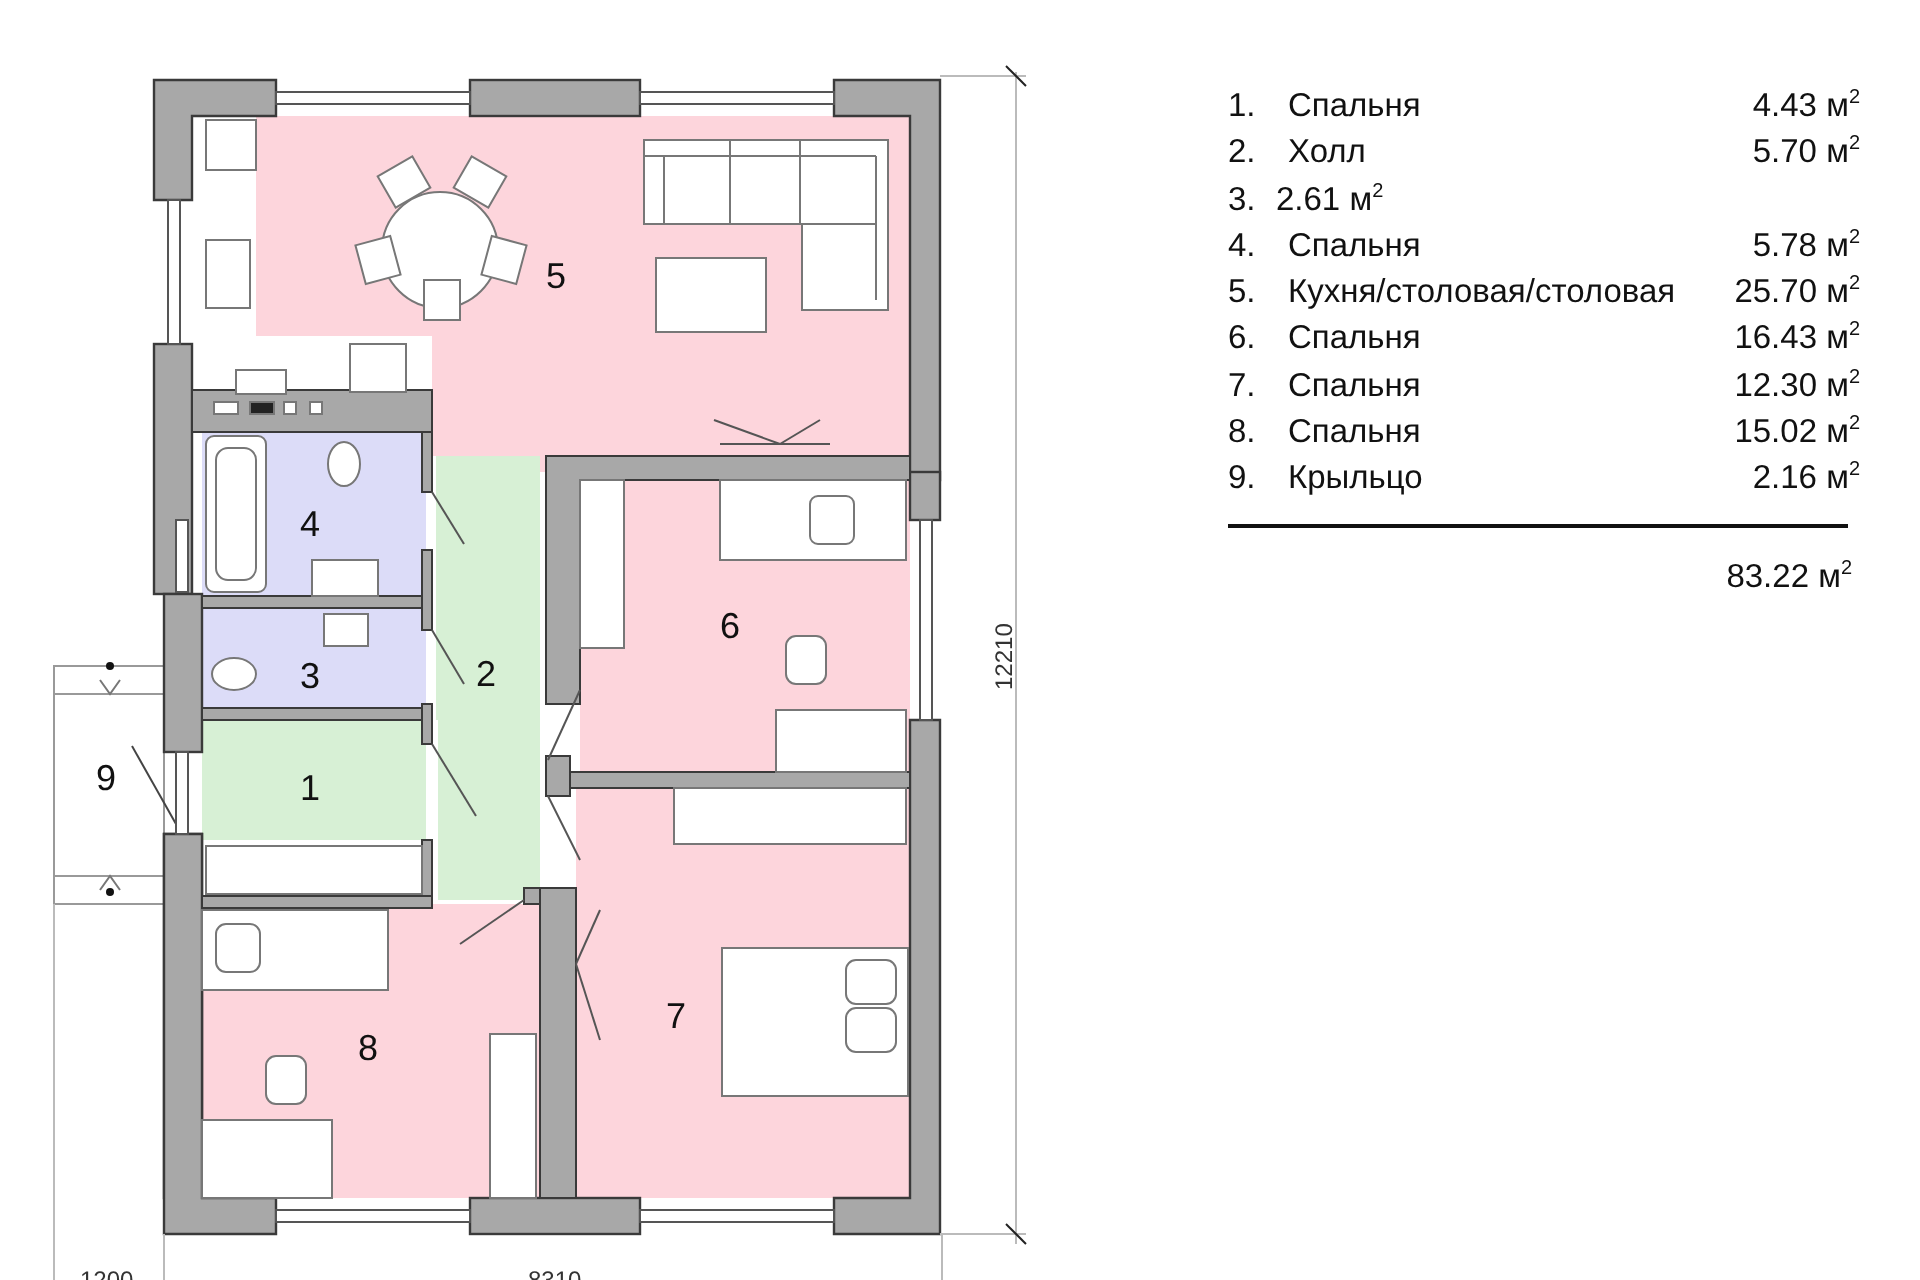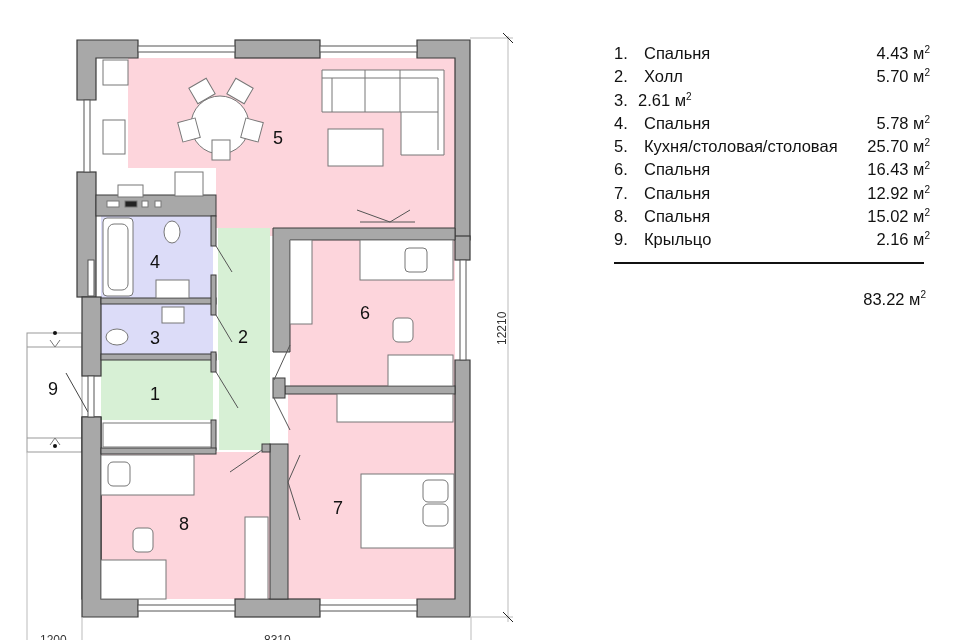--- a/index.html
+++ b/index.html
@@ -7,21 +7,21 @@
   #plan { position:absolute; left:0; top:0; width:960px; height:640px; }
   .room-label { font-family:"Liberation Sans", sans-serif; font-size:18px; fill:#111; }
   .dim-label { font-family:"Liberation Sans", sans-serif; font-size:12px; fill:#333; }
   .legend { position:absolute; left:614px; top:42px; width:316px; }
   .legend-row { display:flex; align-items:baseline; height:23.3px; font-size:16.5px; line-height:22px; }
   .legend-num { width:24px; }
   .legend-name { flex:1; padding-left:6px; white-space:nowrap; }
   .legend-area { white-space:nowrap; }
   .legend-area sup { font-size:10px; vertical-align:super; line-height:0; }
   .legend-rule { height:2px; background:#111; margin-top:10px; width:310px; }
-  .legend-total { text-align:right; font-size:16.5px; margin-top:25px; width:312px; }
+  .legend-total { text-align:right; font-size:16.5px; margin-top:15px; width:312px; }
   .legend-total sup { font-size:10px; }
 </style>
 </head>
 <body>
 
 <svg id="plan" viewBox="0 0 960 640" xmlns="http://www.w3.org/2000/svg">
 
   <g>
 
     <path d="M128,58 L455,58 L455,228 L290,228 L290,236 L270,236 L270,228 L213,228 L213,195 L128,195 Z" fill="#fdd5dc"></path>
@@ -229,21 +229,21 @@
     <span class="legend-area"><span>25.70</span> <span>м</span><sup>2</sup></span>
   </div>
   <div class="legend-row">
     <span class="legend-num">6.</span>
     <span class="legend-name">Спальня</span>
     <span class="legend-area"><span>16.43</span> <span>м</span><sup>2</sup></span>
   </div>
   <div class="legend-row">
     <span class="legend-num">7.</span>
     <span class="legend-name">Спальня</span>
-    <span class="legend-area"><span>12.92</span> <span>м</span><sup>2</sup></span>
+    <span class="legend-area"><span>12.30</span> <span>м</span><sup>2</sup></span>
   </div>
   <div class="legend-row">
     <span class="legend-num">8.</span>
     <span class="legend-name">Спальня</span>
     <span class="legend-area"><span>15.02</span> <span>м</span><sup>2</sup></span>
   </div>
   <div class="legend-row">
     <span class="legend-num">9.</span>
     <span class="legend-name">Крыльцо</span>
     <span class="legend-area"><span>2.16</span> <span>м</span><sup>2</sup></span>

